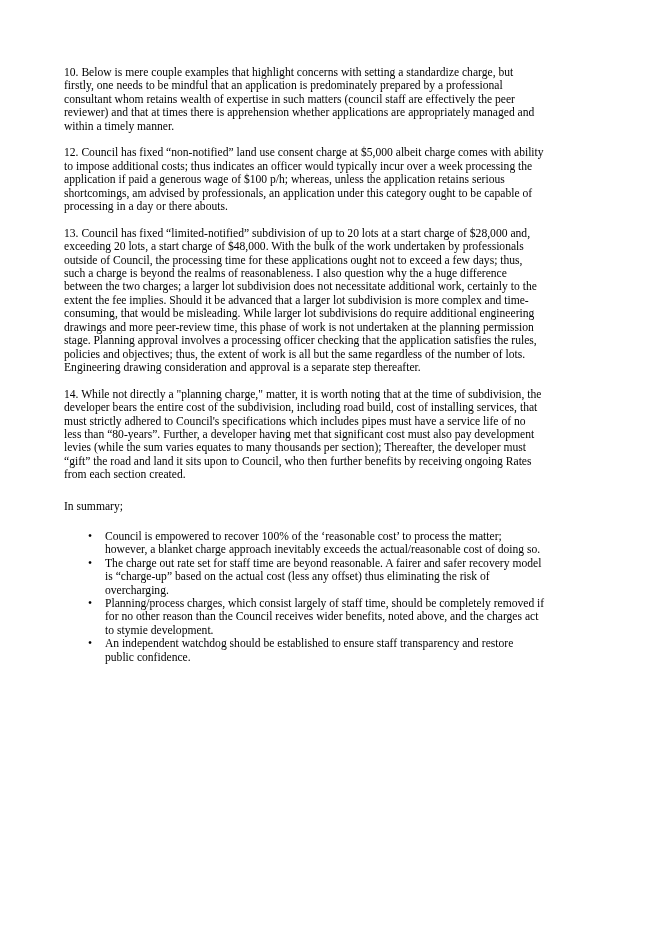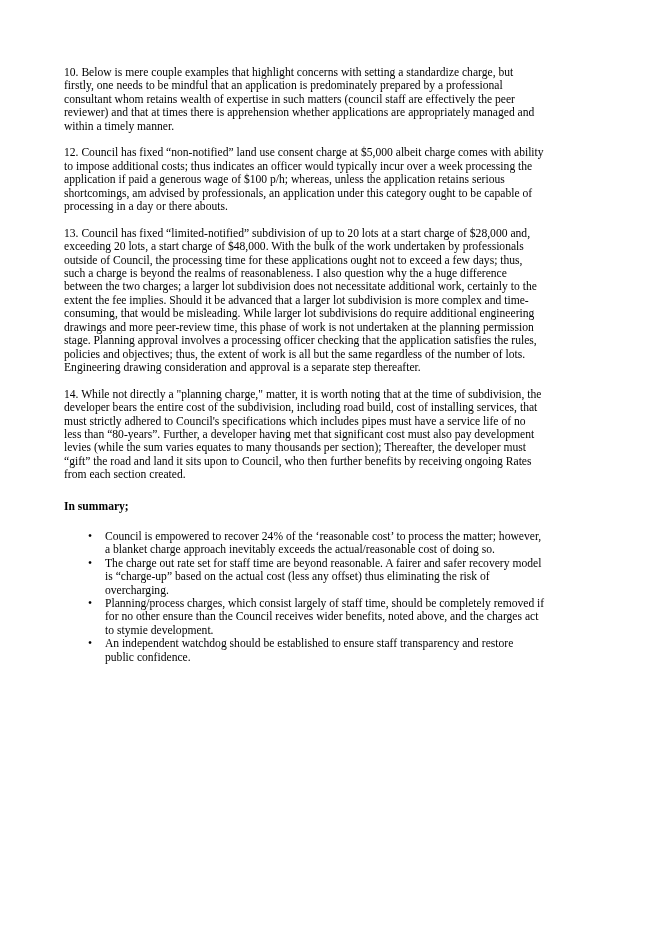--- a/index.html
+++ b/index.html
@@ -17,21 +17,21 @@
     font-family: "Liberation Serif", serif;
     font-size: 11.6px;
     line-height: 13.4px;
     color: #000000;
     text-align: left;
   }
   .page p {
     margin: 0 0 13.4px 0;
   }
   .summary-heading {
-    font-weight: bold;
+    font-weight: normal;
     margin: 18px 0 17px 0 !important;
   }
   ul.summary-list {
     list-style: none;
     margin: 0 0 17px 0;
     padding: 0 0 0 41px;
   }
   ul.summary-list li {
     position: relative;
     margin: 0;
@@ -60,29 +60,29 @@
 
   <p>13. Council has fixed “limited-notified” subdivision of up to 20 lots at a start charge of $28,000 and, exceeding 20 lots, a start charge of $48,000. With the bulk of the work undertaken by professionals outside of Council, the processing time for these applications ought not to exceed a few days; thus, such a charge is beyond the realms of reasonableness. I also question why the a huge difference between the two charges; a larger lot subdivision does not necessitate additional work, certainly to the extent the fee implies. Should it be advanced that a larger lot subdivision is more complex and time-consuming, that would be misleading. While larger lot subdivisions do require additional engineering drawings and more peer-review time, this phase of work is not undertaken at the planning permission stage. Planning approval involves a processing officer checking that the application satisfies the rules, policies and objectives; thus, the extent of work is all but the same regardless of the number of lots. Engineering drawing consideration and approval is a separate step thereafter.</p>
 
   <p>14. While not directly a "planning charge," matter, it is worth noting that at the time of subdivision, the developer bears the entire cost of the subdivision, including road build, cost of installing services, that must strictly adhered to Council's specifications which includes pipes must have a service life of no less than “80-years”. Further, a developer having met that significant cost must also pay development levies (while the sum varies equates to many thousands per section); Thereafter, the developer must “gift” the road and land it sits upon to Council, who then further benefits by receiving ongoing Rates from each section created.</p>
 
   <p class="summary-heading">In summary;</p>
 
   <ul class="summary-list">
     <li>
       <span class="bullet-dot">•</span>
-      <span>Council is empowered to recover 24% of the ‘reasonable cost’ to process the matter; however, a blanket charge approach inevitably exceeds the actual/reasonable cost of doing so.</span>
+      <span>Council is empowered to recover 100% of the ‘reasonable cost’ to process the matter; however, a blanket charge approach inevitably exceeds the actual/reasonable cost of doing so.</span>
     </li>
     <li>
       <span class="bullet-dot">•</span>
       <span>The charge out rate set for staff time are beyond reasonable. A fairer and safer recovery model is “charge-up” based on the actual cost (less any offset) thus eliminating the risk of overcharging.</span>
     </li>
     <li>
       <span class="bullet-dot">•</span>
-      <span>Planning/process charges, which consist largely of staff time, should be completely removed if for no other ensure than the Council receives wider benefits, noted above, and the charges act to stymie development.</span>
+      <span>Planning/process charges, which consist largely of staff time, should be completely removed if for no other reason than the Council receives wider benefits, noted above, and the charges act to stymie development.</span>
     </li>
     <li>
       <span class="bullet-dot">•</span>
       <span>An independent watchdog should be established to ensure staff transparency and restore public confidence.</span>
     </li>
   </ul>
 
 
 
 </div>

